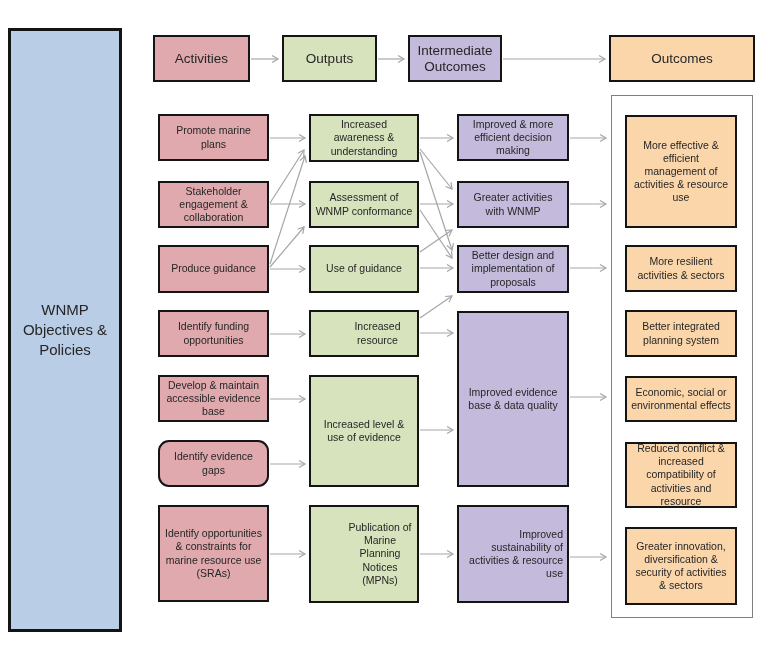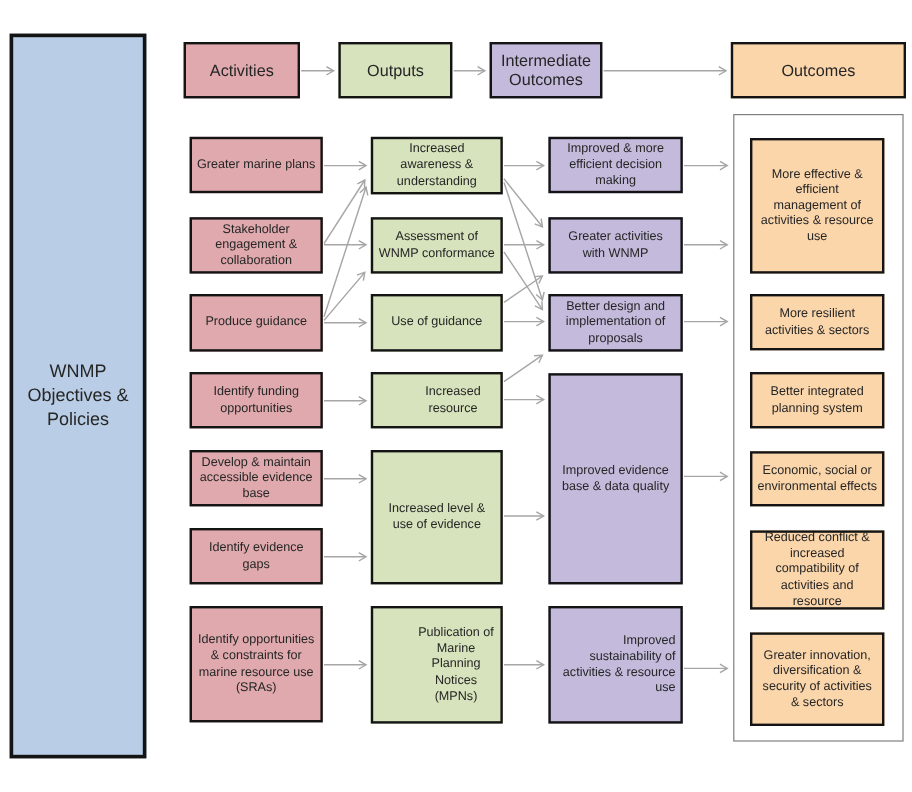--- a/index.html
+++ b/index.html
@@ -83,35 +83,35 @@
     <span>Outputs</span>
   </div>
   <div class="box purple hdr" style="left:408px;top:35px;width:94px;height:47px;">
     <span>Intermediate Outcomes</span>
   </div>
   <div class="box orange hdr" style="left:609px;top:35px;width:146px;height:47px;">
     <span>Outcomes</span>
   </div>
 
   <div class="box pink" style="left:158px;top:114px;width:111px;height:47px;">
-    <span>Greater marine plans</span>
+    <span>Promote marine plans</span>
     </div>
   <div class="box pink" style="left:158px;top:181px;width:111px;height:47px;">
     <span>Stakeholder engagement &amp; collaboration</span>
     </div>
   <div class="box pink" style="left:158px;top:245px;width:111px;height:48px;">
     <span>Produce guidance</span>
     </div>
   <div class="box pink" style="left:158px;top:310px;width:111px;height:47px;">
     <span>Identify funding opportunities</span>
     </div>
   <div class="box pink" style="left:158px;top:375px;width:111px;height:47px;">
     <span>Develop &amp; maintain accessible evidence base</span>
     </div>
-  <div class="box pink" style="left:158px;top:440px;width:111px;height:47px;">
+  <div class="box pink" style="left:158px;top:440px;width:111px;height:47px;border-radius:11px;">
     <span>Identify evidence gaps</span>
     </div>
   <div class="box pink" style="left:158px;top:505px;width:111px;height:97px;">
     <span>Identify opportunities &amp; constraints for marine resource use (SRAs)</span>
     </div>
 
   <div class="box green" style="left:309px;top:114px;width:110px;height:48px;">
     <span>Increased awareness &amp; understanding</span>
     </div>
   <div class="box green" style="left:309px;top:181px;width:110px;height:47px;">

